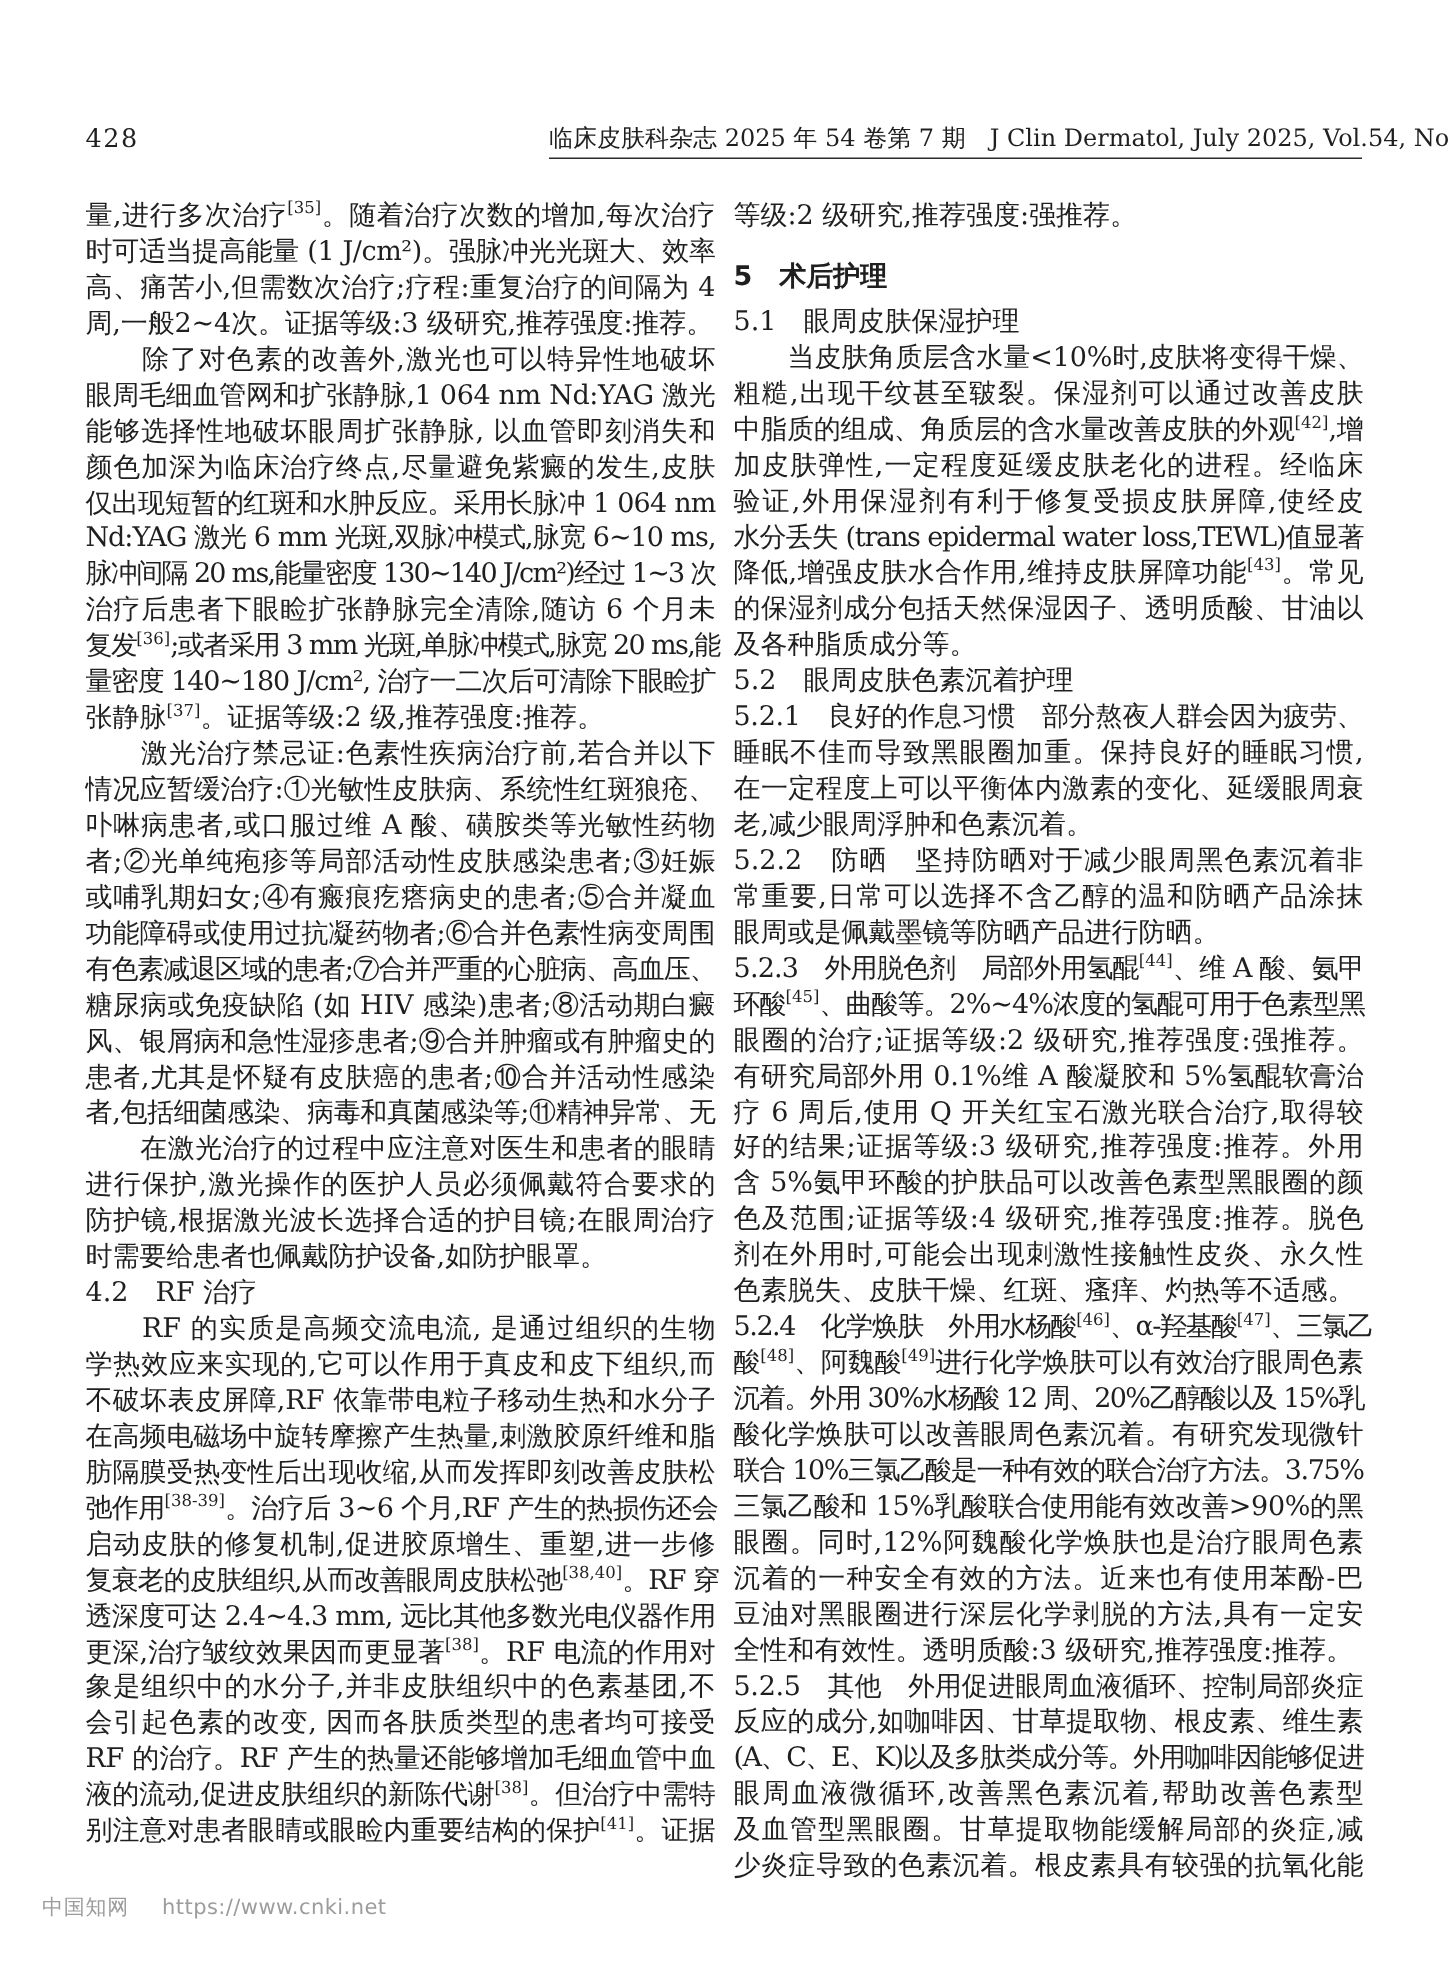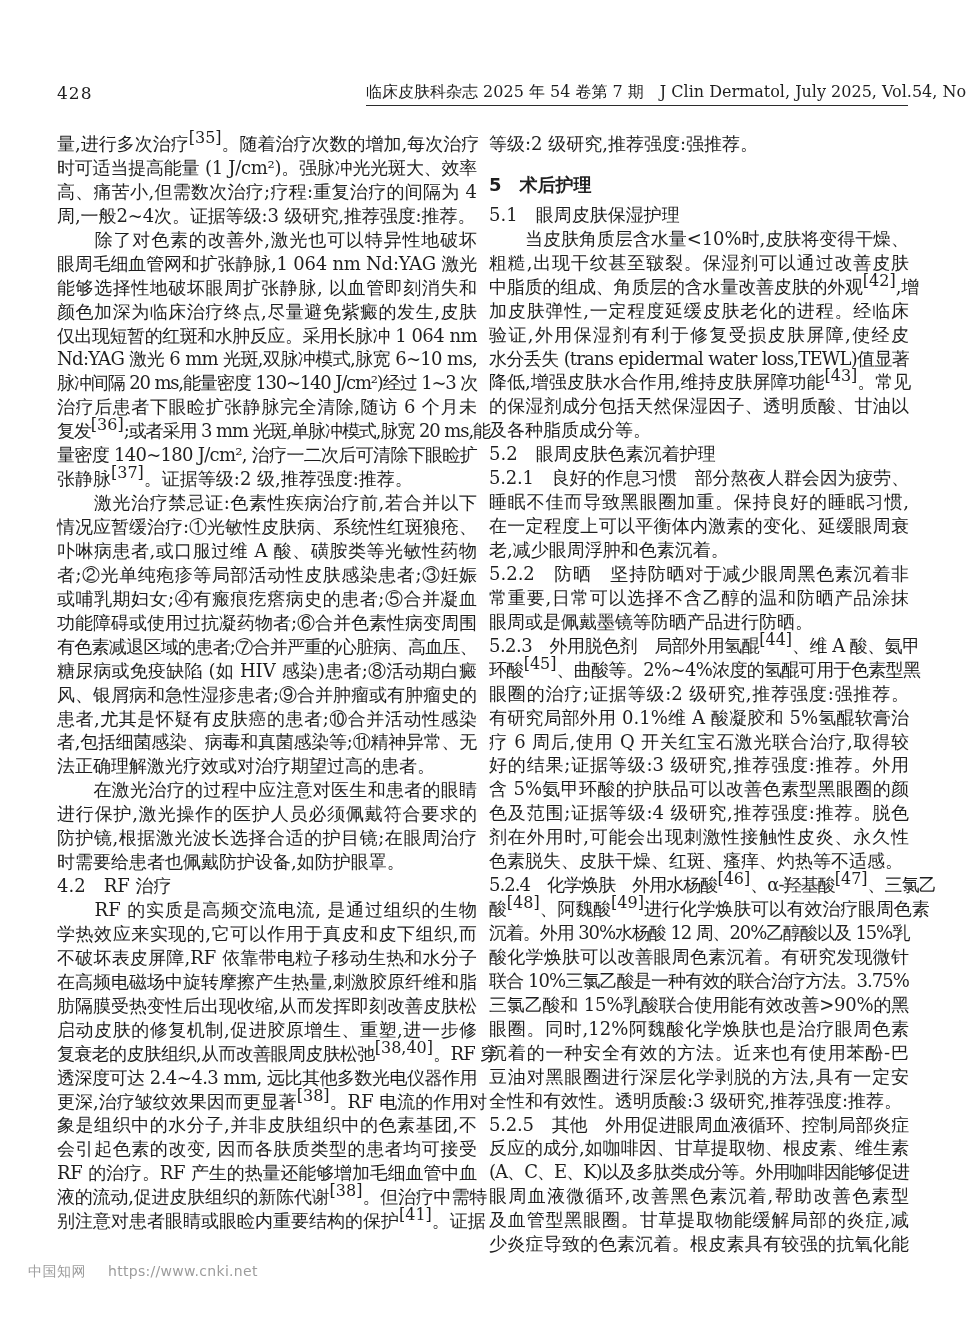--- a/index.html
+++ b/index.html
@@ -38,21 +38,21 @@
   .line.last{text-align-last:left;}
   .h1{
     font-family:"DejaVu Sans","Liberation Sans",sans-serif;
     font-weight:bold;font-size:18px;height:23.95px;
     margin:17px 0 6px 0;white-space:nowrap;
   }
   .h2{
     height:23.95px;white-space:nowrap;
   }
   sup{
-    font-size:16px;line-height:0;vertical-align:super;letter-spacing:0;
+    font-size:11px;line-height:0;vertical-align:super;letter-spacing:0;
   }
   
   .footer{
     position:absolute;left:28px;top:1263px;
     font-family:"DejaVu Sans","Liberation Sans",sans-serif;
     font-size:14px;color:#9c9c9c;letter-spacing:0.5px;
     white-space:nowrap;
   }
   .footer .url{margin-left:22px;letter-spacing:0.3px;}
 </style>
@@ -85,31 +85,31 @@
       <div class="line">情况应暂缓治疗:①光敏性皮肤病、系统性红斑狼疮、</div>
       <div class="line">卟啉病患者,或口服过维 A 酸、磺胺类等光敏性药物</div>
       <div class="line">者;②光单纯疱疹等局部活动性皮肤感染患者;③妊娠</div>
       <div class="line">或哺乳期妇女;④有瘢痕疙瘩病史的患者;⑤合并凝血</div>
       <div class="line">功能障碍或使用过抗凝药物者;⑥合并色素性病变周围</div>
       <div class="line" style="letter-spacing: -0.77px;">有色素减退区域的患者;⑦合并严重的心脏病、高血压、</div>
       <div class="line">糖尿病或免疫缺陷 (如 HIV 感染)患者;⑧活动期白癜</div>
       <div class="line">风、银屑病和急性湿疹患者;⑨合并肿瘤或有肿瘤史的</div>
       <div class="line">患者,尤其是怀疑有皮肤癌的患者;⑩合并活动性感染</div>
       <div class="line" style="letter-spacing: -0.29px;">者,包括细菌感染、病毒和真菌感染等;⑪精神异常、无</div>
-      <div class="line last">法正确理解激光疗效或对治疗期望过高的患者。</div>
       <div class="line">　　在激光治疗的过程中应注意对医生和患者的眼睛</div>
       <div class="line">进行保护,激光操作的医护人员必须佩戴符合要求的</div>
       <div class="line">防护镜,根据激光波长选择合适的护目镜;在眼周治疗</div>
       <div class="line last">时需要给患者也佩戴防护设备,如防护眼罩。</div>
       <div class="h2">4.2　RF 治疗</div>
       <div class="line">　　RF 的实质是高频交流电流, 是通过组织的生物</div>
       <div class="line">学热效应来实现的,它可以作用于真皮和皮下组织,而</div>
       <div class="line">不破坏表皮屏障,RF 依靠带电粒子移动生热和水分子</div>
       <div class="line">在高频电磁场中旋转摩擦产生热量,刺激胶原纤维和脂</div>
       <div class="line">肪隔膜受热变性后出现收缩,从而发挥即刻改善皮肤松</div>
+      <div class="line" style="letter-spacing: -0.443939px;">弛作用<sup>[38-39]</sup>。治疗后 3~6 个月,RF 产生的热损伤还会</div>
       <div class="line">启动皮肤的修复机制,促进胶原增生、重塑,进一步修</div>
       <div class="line" style="letter-spacing: -0.630645px;">复衰老的皮肤组织,从而改善眼周皮肤松弛<sup>[38,40]</sup>。RF 穿</div>
       <div class="line" style="letter-spacing: -0.55px;">透深度可达 2.4~4.3 mm, 远比其他多数光电仪器作用</div>
       <div class="line">更深,治疗皱纹效果因而更显著<sup>[38]</sup>。RF 电流的作用对</div>
       <div class="line">象是组织中的水分子,并非皮肤组织中的色素基团,不</div>
       <div class="line">会引起色素的改变, 因而各肤质类型的患者均可接受</div>
       <div class="line" style="letter-spacing: -0.203846px;">RF 的治疗。RF 产生的热量还能够增加毛细血管中血</div>
       <div class="line" style="letter-spacing: -0.198148px;">液的流动,促进皮肤组织的新陈代谢<sup>[38]</sup>。但治疗中需特</div>
       <div class="line">别注意对患者眼睛或眼睑内重要结构的保护<sup>[41]</sup>。证据</div>
     </div>

